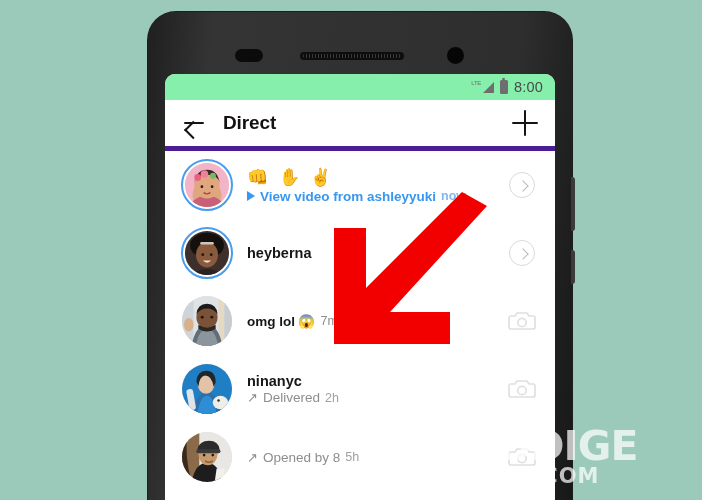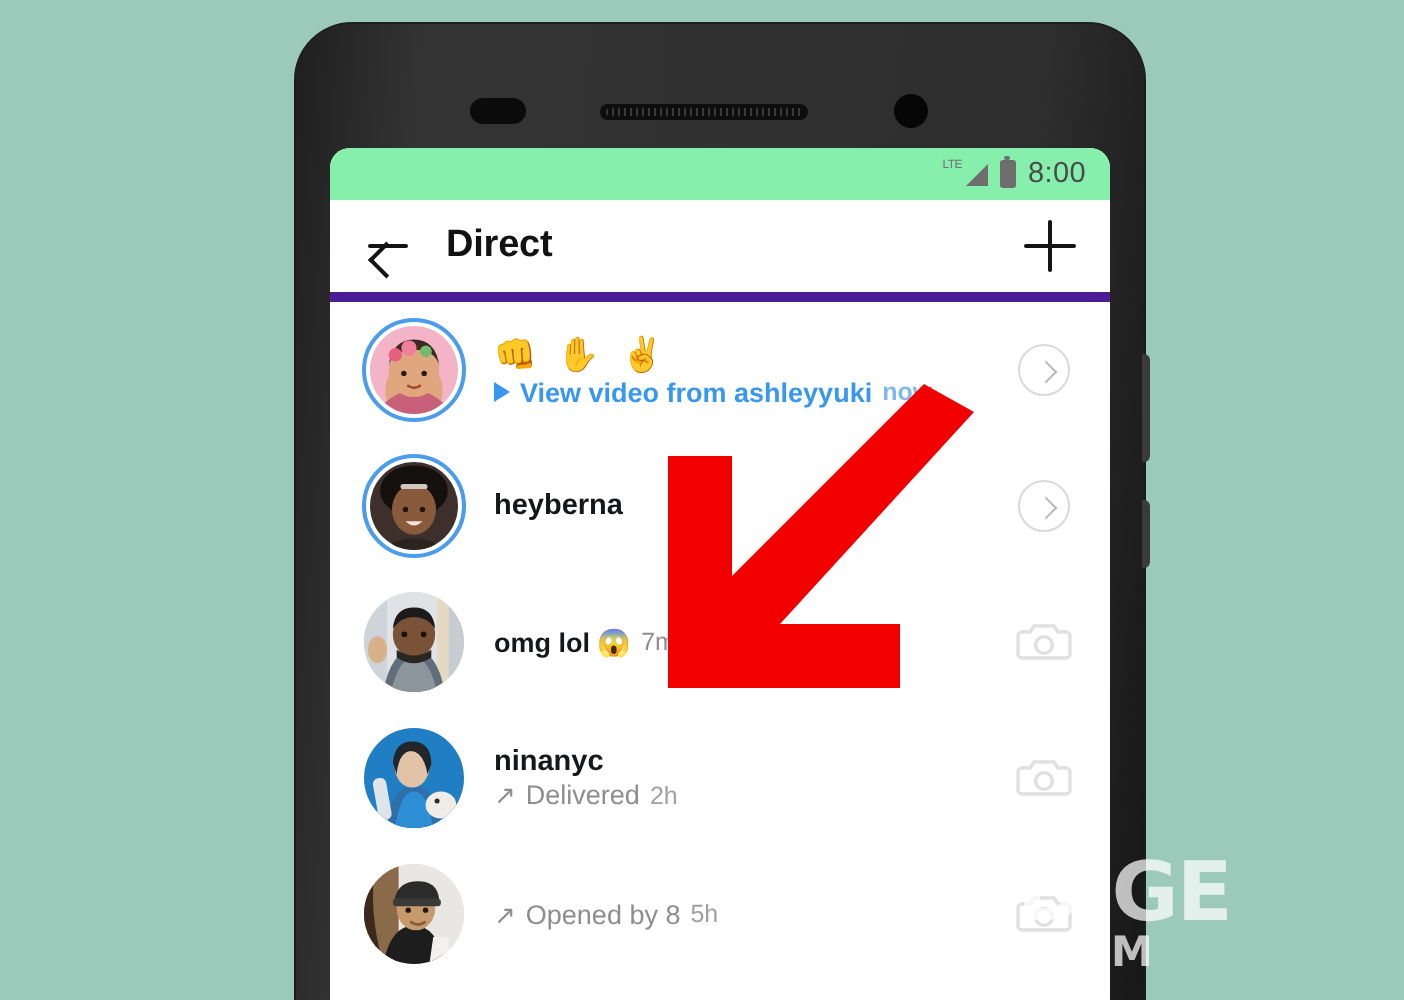--- a/index.html
+++ b/index.html
@@ -211,21 +211,21 @@
   .red-arrow {
     position: absolute;
     left: 316px; top: 186px;
     width: 190px; height: 190px;
     pointer-events: none;
   }
 
   
   .watermark {
     position: absolute;
-    left: 415px; top: 428px;
+    left: 437px; top: 428px;
     width: 240px; height: 62px;
     pointer-events: none;
     opacity: 0.72;
   }
   .wm-line1 {
     font-size: 41px; font-weight: bold; color: #ffffff;
     letter-spacing: -1px; line-height: 0.88;
     font-family: "DejaVu Sans", sans-serif;
   }
   .wm-line2 {

